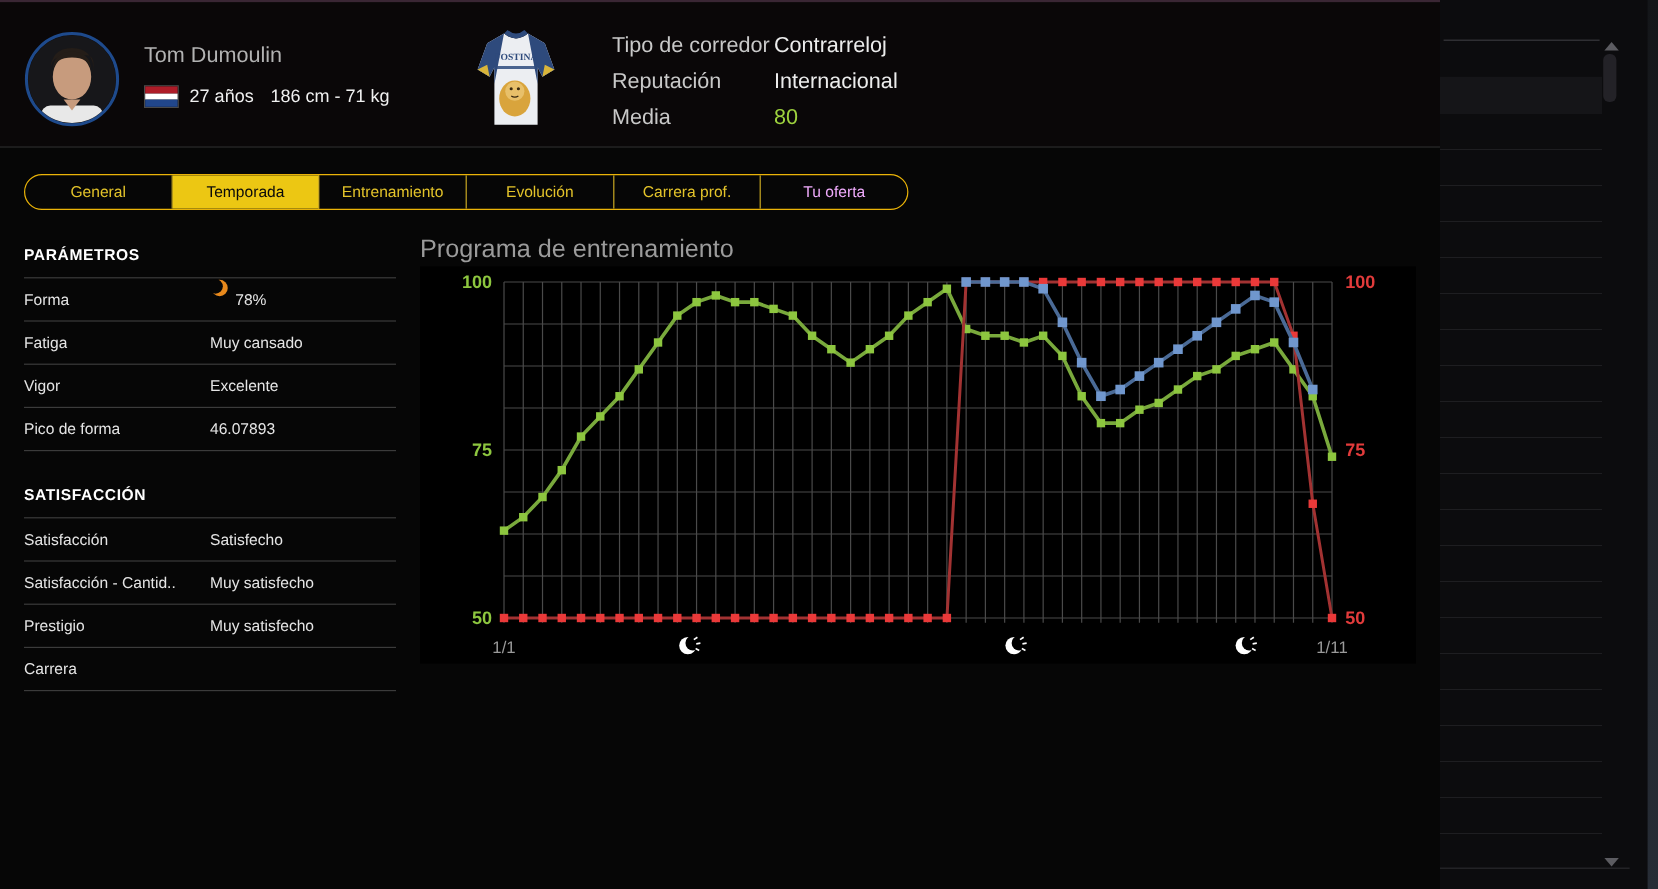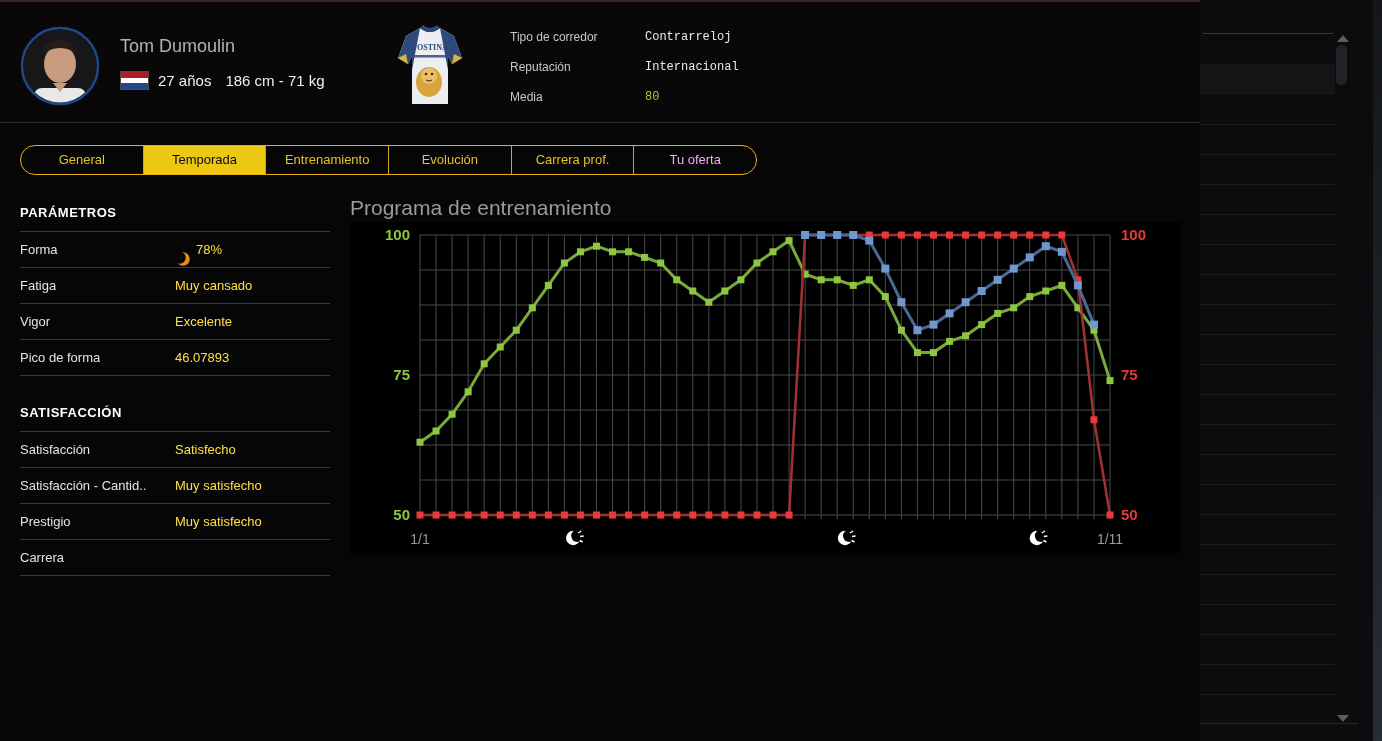--- a/index.html
+++ b/index.html
@@ -12,42 +12,42 @@
   .topline{position:absolute;top:0;left:0;width:1200px;height:2px;background:#3a2634;}
   .header{position:absolute;top:2px;left:0;width:1200px;height:120px;background:#0a0708;}
   .header-divider{position:absolute;top:122px;left:0;width:1200px;height:1px;background:#2b2b2b;}
   .avatar{position:absolute;top:24px;left:20px;width:80px;height:80px;}
   .rider-name{position:absolute;top:34px;left:120px;font-size:18px;font-weight:400;color:#b2b2b2;}
   .flag{position:absolute;top:69px;left:120px;width:29px;height:19px;border:1px solid #4a4a4a;box-sizing:border-box;}
   .flag .st{height:33.33%;}
   .rider-stats{position:absolute;top:70px;left:158px;font-size:15px;color:#f0f0f0;}
   .rider-stats span{margin-right:14px;}
   .jersey{position:absolute;top:22px;left:396px;width:68px;height:84px;}
-  .hinfo{position:absolute;top:20px;left:510px;width:420px;font-size:12px;}
+  .hinfo{position:absolute;top:20px;left:510px;width:420px;font-size:18px;}
   .hinfo .row{height:30px;line-height:30px;display:flex;}
   .hinfo .lbl{width:135px;color:#c8c8c8;}
-  .hinfo .val{color:#ececec;font-family:Liberation Mono, monospace;}
+  .hinfo .val{color:#ececec;}
   .hinfo .val.green{color:#9ed23e;}
   
   .tabbar{position:absolute;top:145px;left:20px;width:737px;height:30px;
     border:1px solid #eab308;border-radius:15px;overflow:hidden;display:flex;box-sizing:border-box;}
   .tab{flex:1;text-align:center;line-height:28px;font-size:13px;color:#e3c32a;
     border-right:1px solid #c9a722;cursor:pointer;white-space:nowrap;}
   .tab:last-child{border-right:none;}
   .tab.active{background:#ecc713;color:#0a0a0a;}
   .tab.disabled{color:#f0abfc;text-align:center;}
   
   .section{position:absolute;left:20px;width:310px;font-size:13px;}
   #sec-params{top:200px;}
   #sec-satisf{top:400px;}
   .section .title{height:31px;line-height:26px;font-weight:bold;color:#ffffff;letter-spacing:.5px;}
   .section .row{height:35px;line-height:35px;border-top:1px solid #3b3b3b;position:relative;white-space:nowrap;}
   .section .row:last-child{border-bottom:1px solid #3b3b3b;}
   .section .lbl{position:absolute;left:0;top:0;color:#e4e4e4;max-width:154px;overflow:hidden;}
-  .section .val{position:absolute;left:155px;top:0;color:#fde047;display:flex;align-items:flex-end;gap:5px;}
+  .section .val{position:absolute;left:155px;top:0;color:#e5e5e5;display:flex;align-items:flex-start;gap:5px;}
   
   .chart-title{position:absolute;left:350px;top:196px;font-size:21px;color:#9b9b9b;}
   .chartbox{position:absolute;left:350px;top:222px;width:830px;height:331px;background:#000;}
   
   .rpanel{position:absolute;left:1200px;top:0;width:182px;height:741px;background:#0c0c0e;}
   .rp-topline{position:absolute;top:33px;left:3px;width:130px;height:1px;background:#39393d;}
   .rp-selected{position:absolute;top:64px;left:0;width:135px;height:31px;background:#151518;}
   .rp-rows{position:absolute;top:95px;left:0;width:135px;height:601px;
     background:repeating-linear-gradient(to bottom, transparent 0 29px, #1e1e21 29px 30px);}
   .rp-bottomline{position:absolute;top:723px;left:0;width:158px;height:1px;background:#2a2a2d;}

